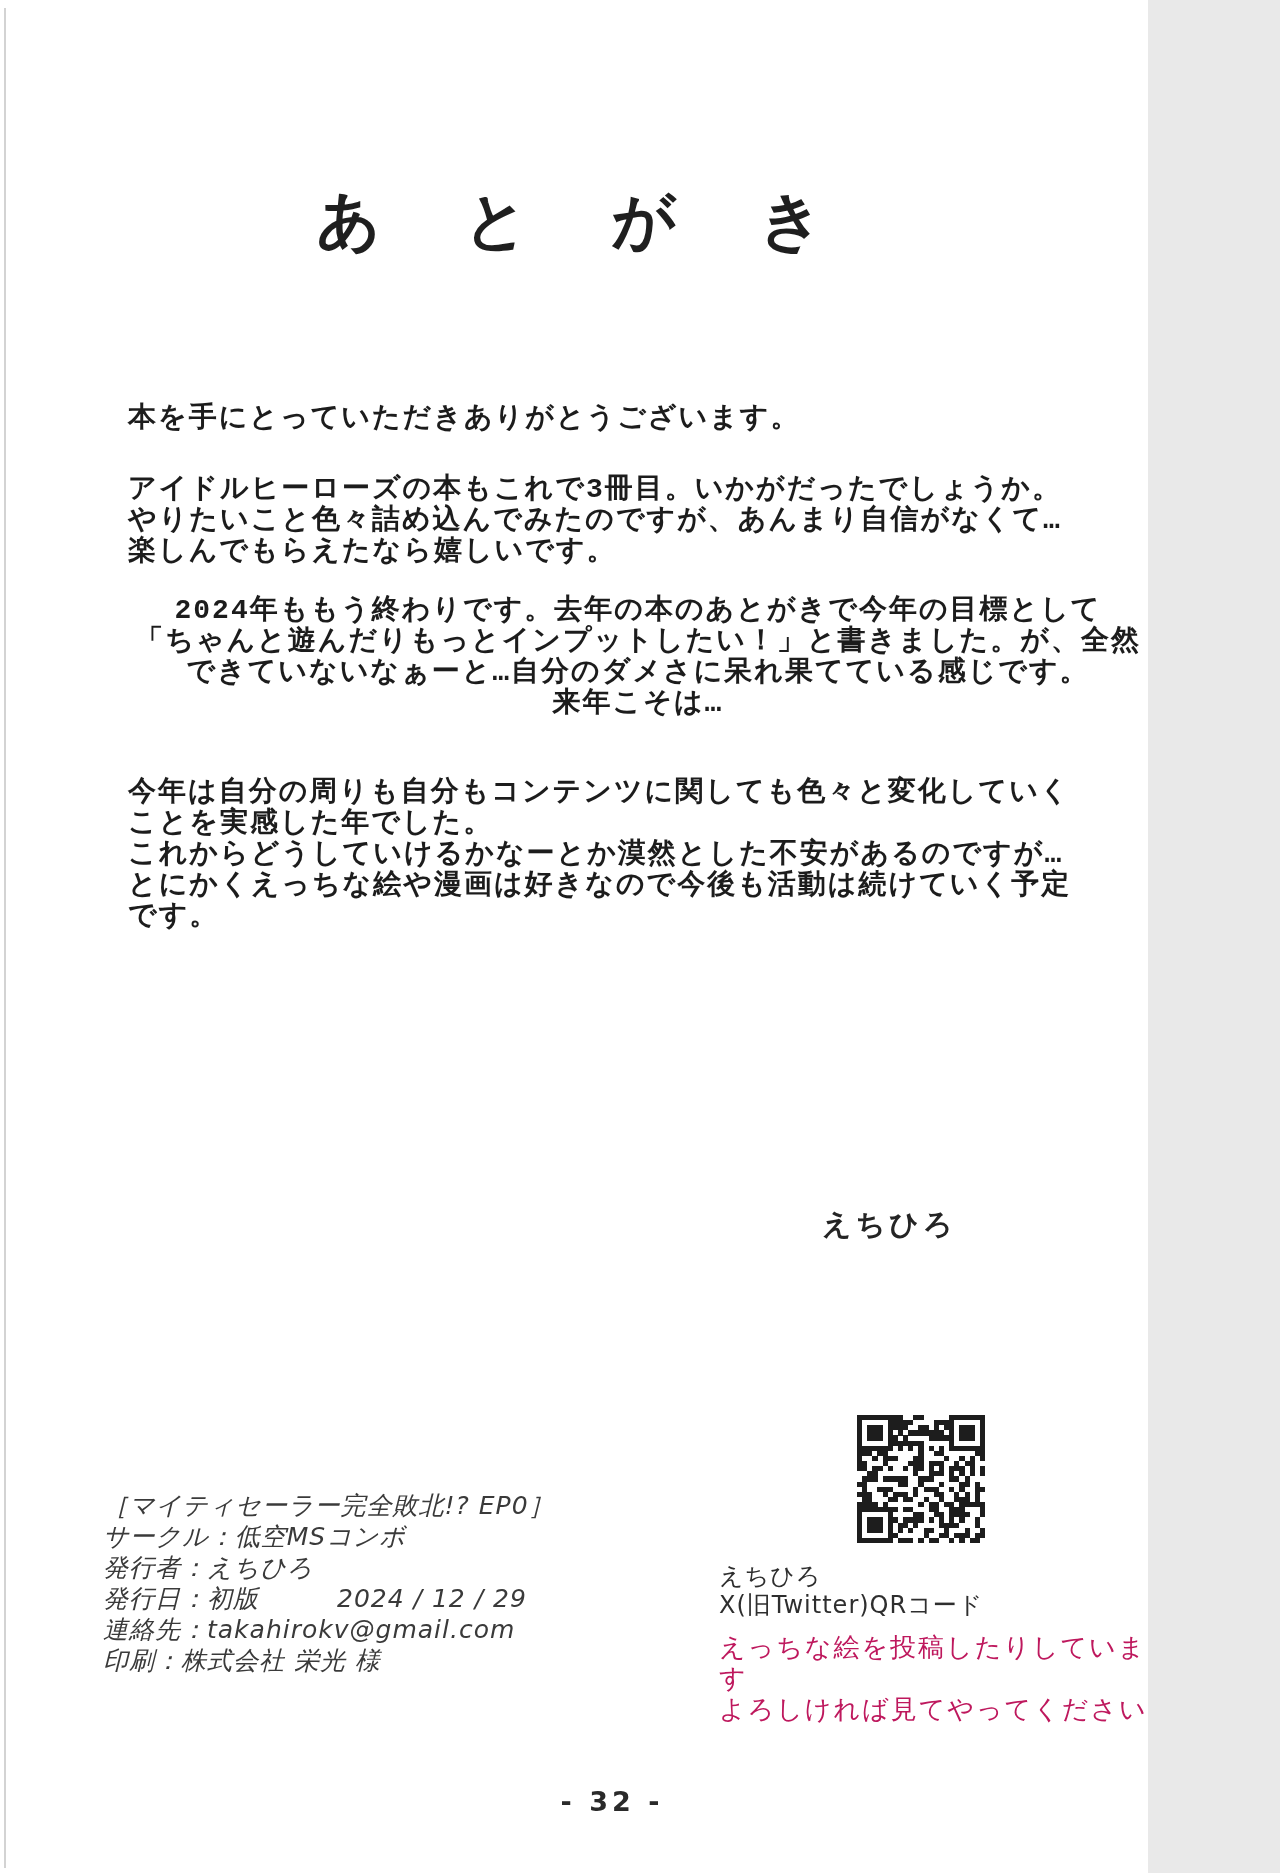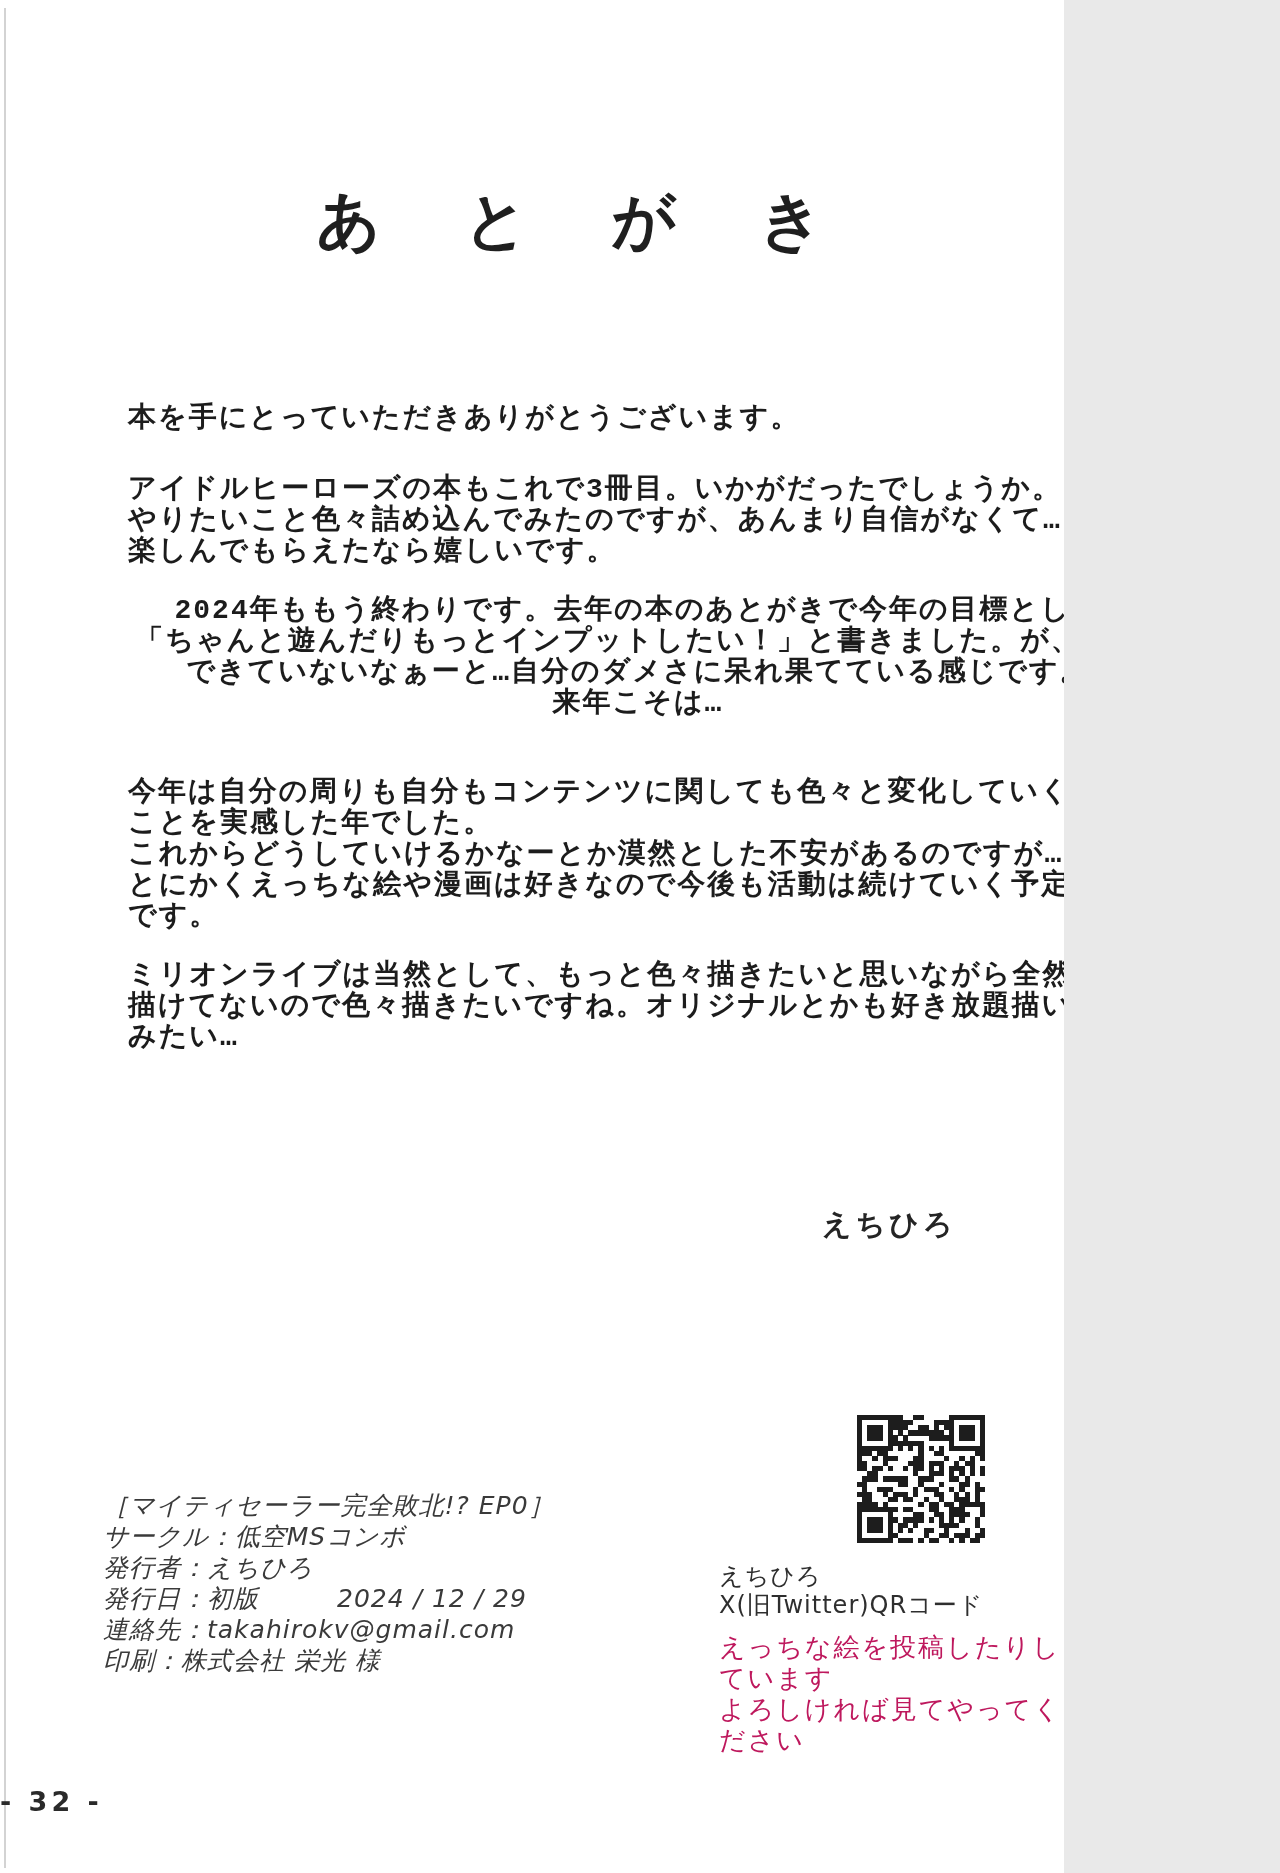--- a/index.html
+++ b/index.html
@@ -2,21 +2,21 @@
 <html><head>
 <meta charset="utf-8">
 <style>
   html,body{margin:0;padding:0;}
   body{
     background:#e9e9e9;
     font-family:"DejaVu Serif", serif;
   }
   .page{
     position:relative;
-    width:1064px;
+    width:1148px;
     height:1873px;
     background:#ffffff;
     overflow:hidden;
     color:#1c1c1c;
   }
   .edge{
     position:absolute;
     background:#d3d3d3;
   }
   .edge.left{ left:4px; top:8px; width:2px; height:1860px; }
@@ -89,20 +89,21 @@
     font-size:26px;
     font-weight:400;
     line-height:31px;
     letter-spacing:2px;
     white-space:pre-line;
     color:#be185d;
   }
   .page-number{
     position:absolute;
     top:1786px; left:0; width:1224px;
+    text-align:center;
     font-family:"DejaVu Sans", sans-serif;
     font-size:27px;
     font-weight:600;
     letter-spacing:4px;
     color:#2a2a2a;
   }
 </style>
 </head>
 <body>
 
@@ -119,23 +120,20 @@
 楽しんでもらえたなら嬉しいです。</div>
   <div class="para" style="top:595px;text-align:center;">2024年ももう終わりです。去年の本のあとがきで今年の目標として
 「ちゃんと遊んだりもっとインプットしたい！」と書きました。が、全然
 できていないなぁーと…自分のダメさに呆れ果てている感じです。
 来年こそは…</div>
   <div class="para" style="top:777px;">今年は自分の周りも自分もコンテンツに関しても色々と変化していく
 ことを実感した年でした。
 これからどうしていけるかなーとか漠然とした不安があるのですが…
 とにかくえっちな絵や漫画は好きなので今後も活動は続けていく予定
 です。</div>
-  <div class="para" style="top:960px;">ミリオンライブは当然として、もっと色々描きたいと思いながら全然
-描けてないので色々描きたいですね。オリジナルとかも好き放題描いて
-みたい…</div>
 
   <div class="signature">えちひろ</div>
 
   <div class="colophon">［マイティセーラー完全敗北!? EP0］
 サークル：低空MSコンボ
 発行者：えちひろ
 発行日：初版　　　2024 / 12 / 29
 連絡先：takahirokv@gmail.com
 印刷：株式会社 栄光 様</div>
 

